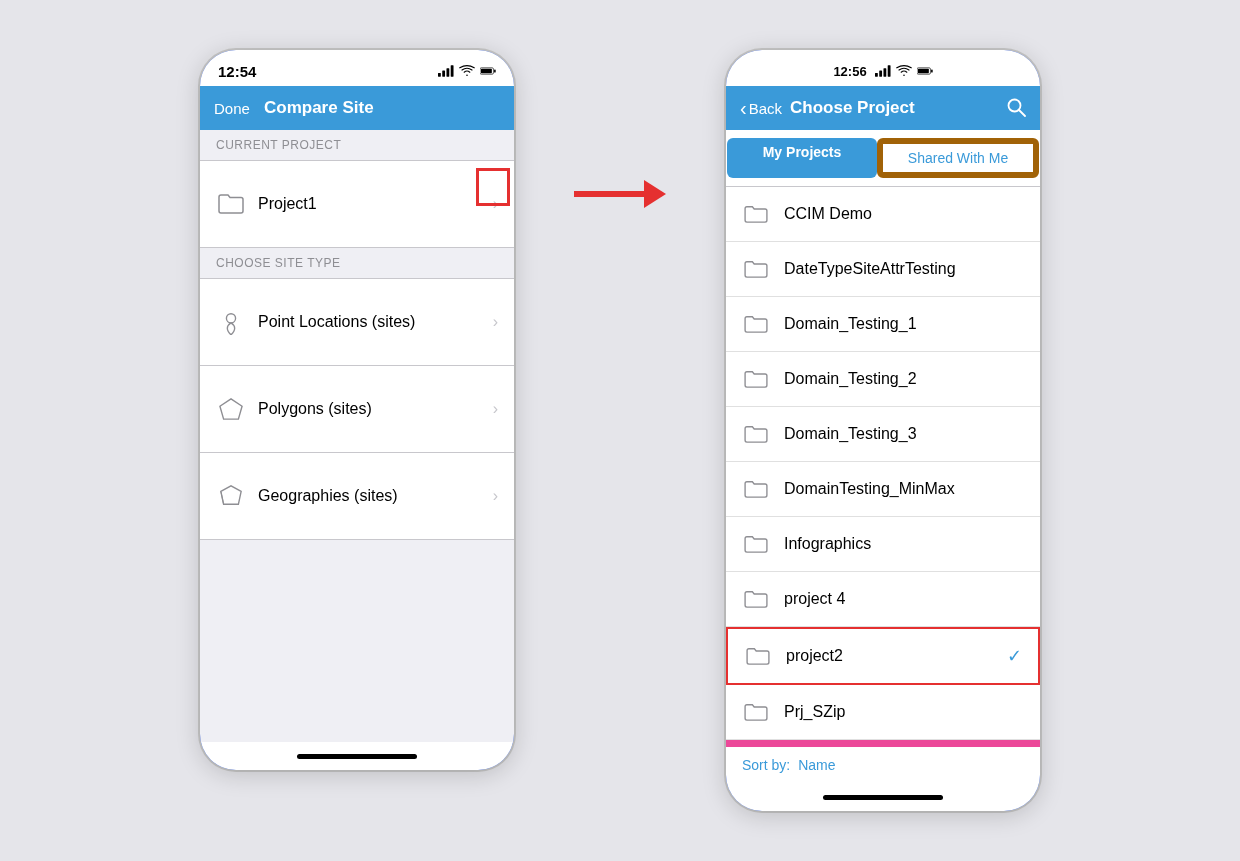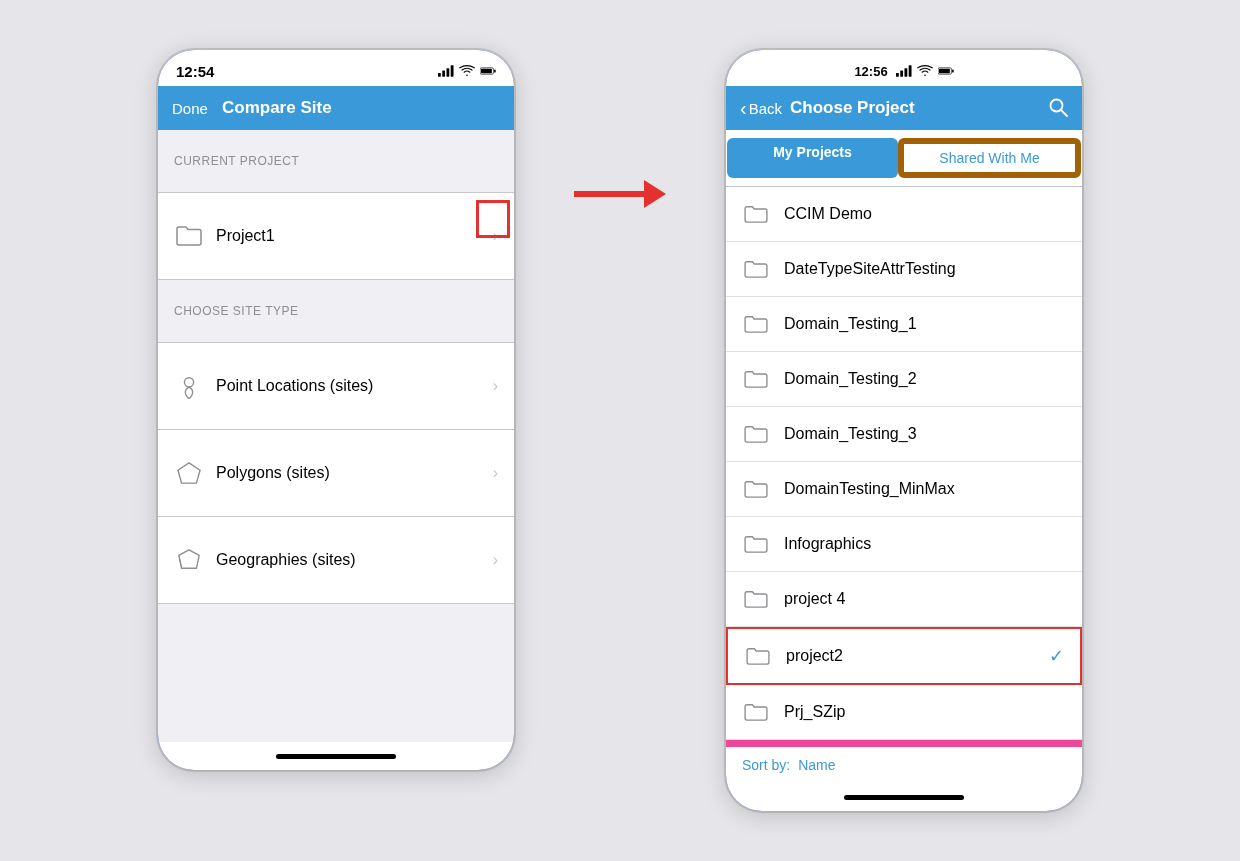--- a/index.html
+++ b/index.html
@@ -20,21 +20,21 @@
       width: 100%;
       padding: 20px 60px;
       position: relative;
     }
     
     .phone {
       background: #1d4ed8;
       border-radius: 36px;
       overflow: hidden;
       box-shadow: 0 4px 24px rgba(0,0,0,0.18), 0 0 0 2px #c8c8c8;
-      width: 356px;
+      width: 314px;
       min-height: 720px;
       display: flex;
       flex-direction: column;
       position: relative;
     }
     
     .status-bar {
       background: #fff;
       display: flex;
       justify-content: space-between;
@@ -68,21 +68,21 @@
     .nav-bar .nav-left, .nav-bar .nav-right {
       font-size: 15px;
       color: #fff;
       font-weight: 400;
       min-width: 50px;
     }
     .nav-bar .nav-right { text-align: right; }
     
     .section-header {
       background: #efeff4;
-      padding: 24px 16px;
+      padding: 8px 16px;
       font-size: 12px;
       color: #8e8e93;
       letter-spacing: 0.5px;
       text-transform: uppercase;
       border-bottom: 1px solid #c8c7cc;
     }
     
     .list-item {
       background: #fff;
       display: flex;

